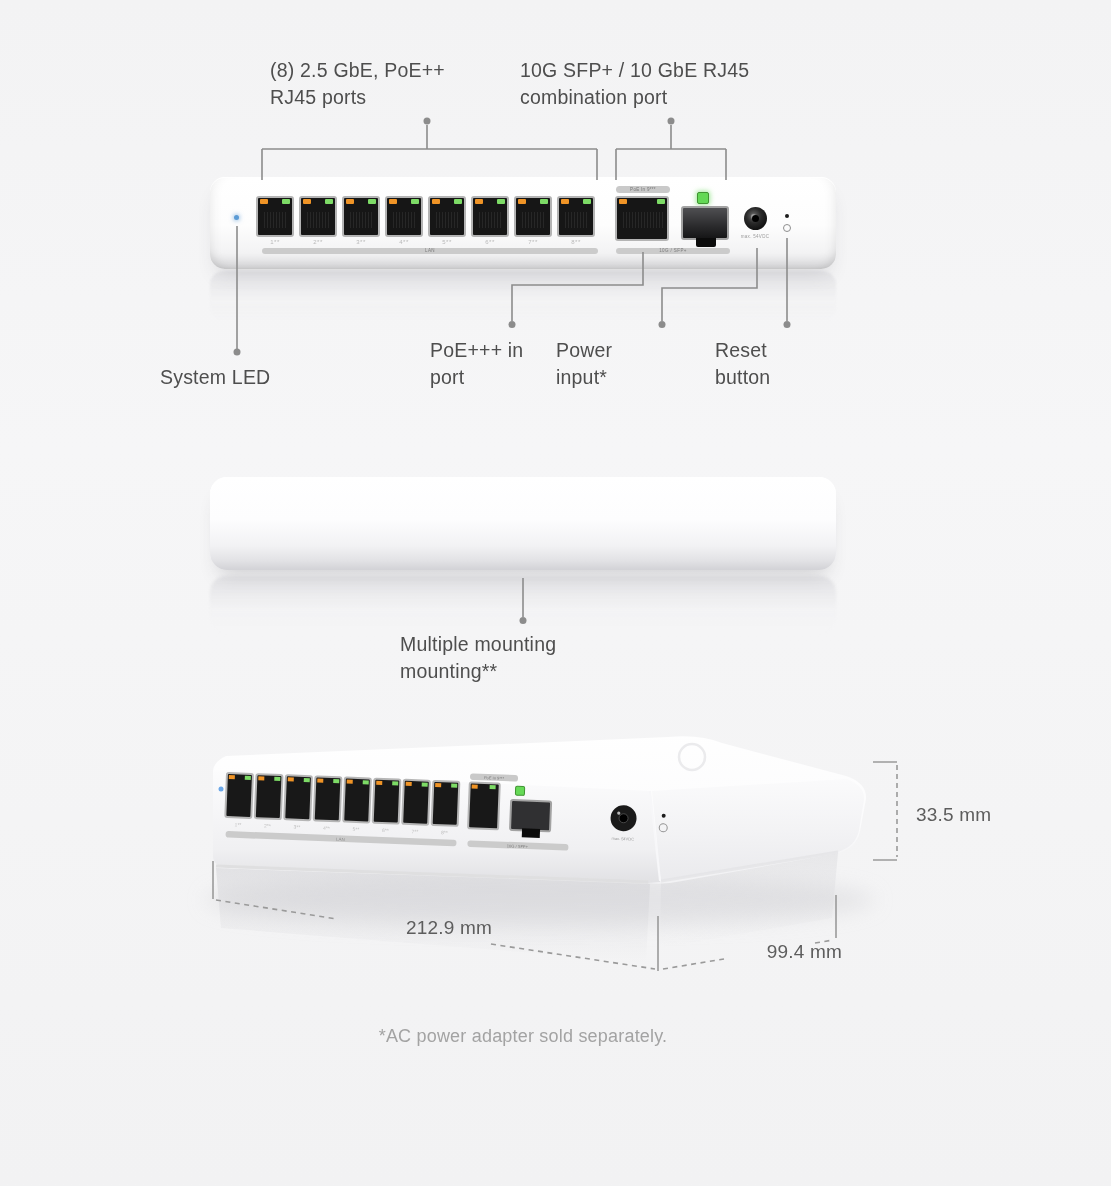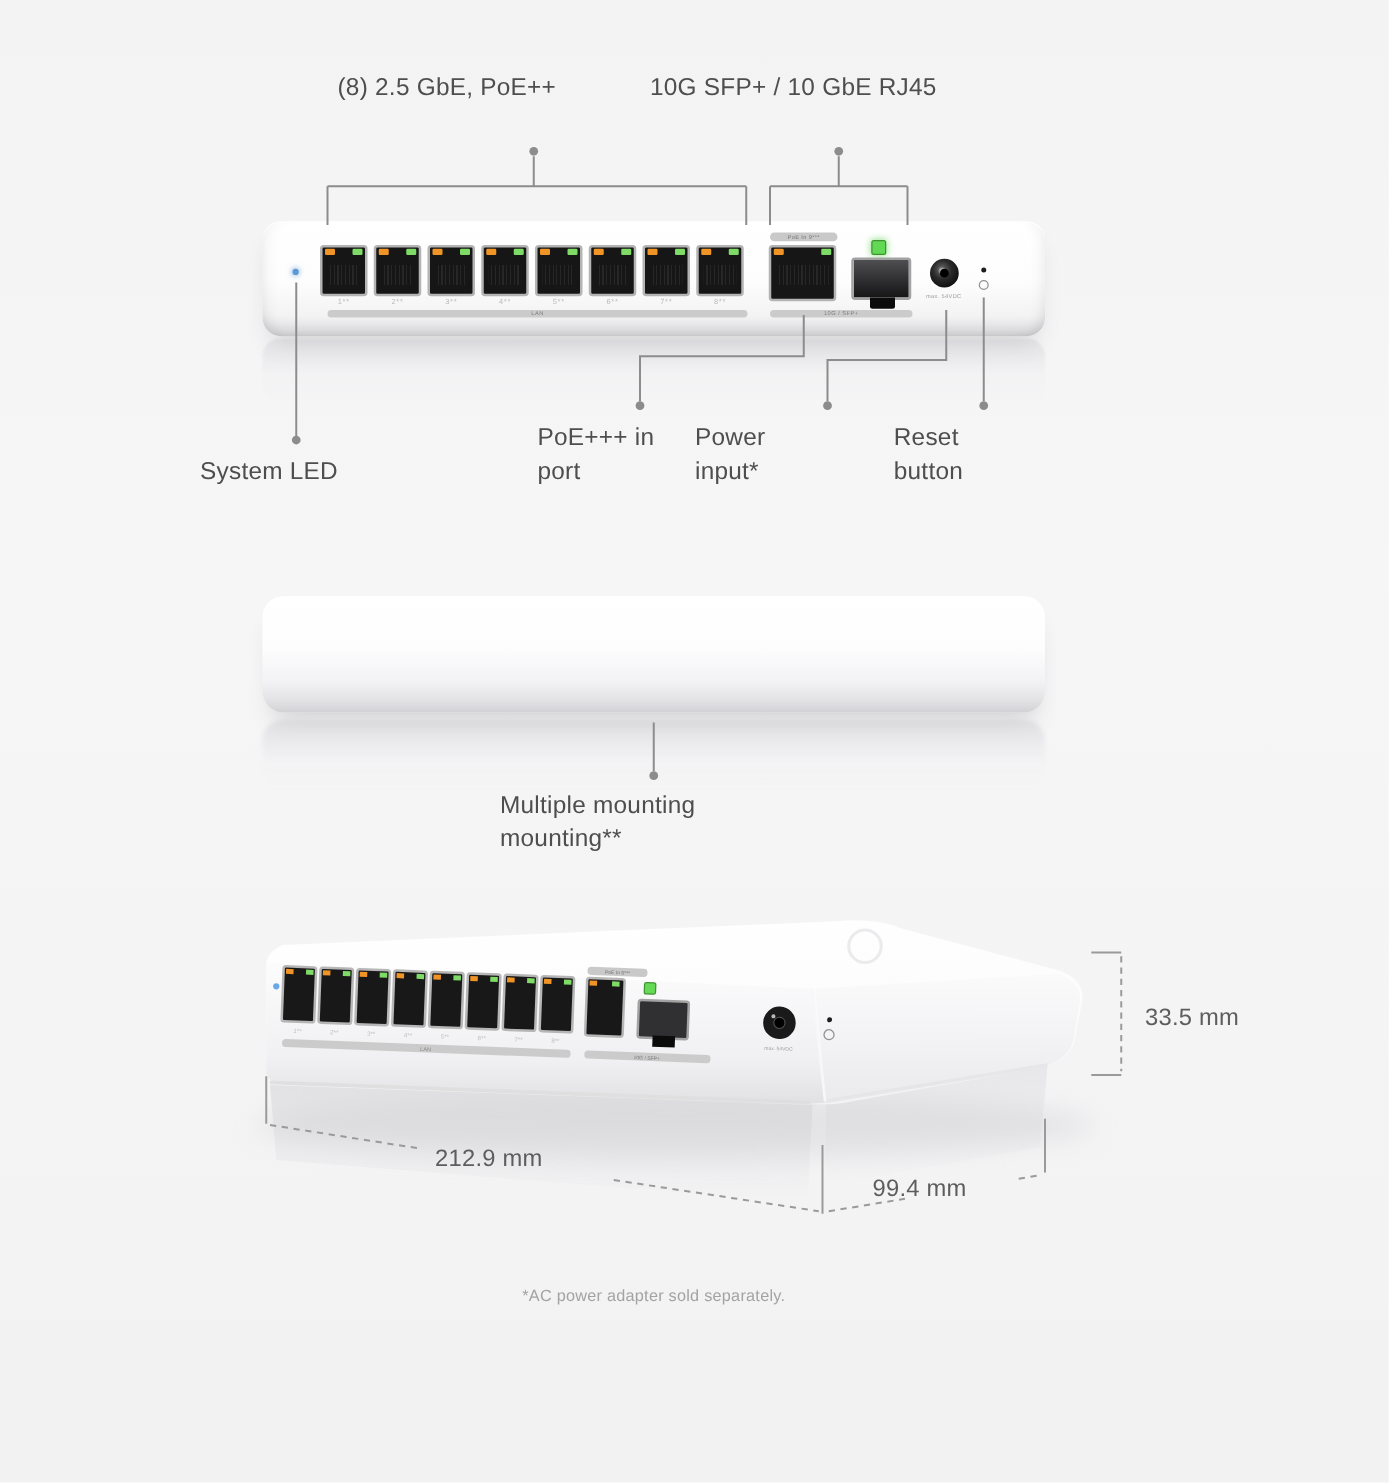--- a/index.html
+++ b/index.html
@@ -7,25 +7,25 @@
     width:1111px;height:1186px;position:relative;overflow:hidden;
     background:linear-gradient(180deg,#f3f3f4 0%,#f6f6f7 38%,#f2f2f3 100%);
     font-family:"Liberation Sans", sans-serif;
     -webkit-font-smoothing:antialiased;
   }
   .callout{
     position:absolute;text-align:left;
     font-size:19.5px;line-height:27px;color:#4e4e4e;letter-spacing:.2px;
   }
   .dim-label{
-    position:absolute;text-align:left;font-size:19px;color:#5d5d5d;letter-spacing:.2px;
+    position:absolute;text-align:right;font-size:19px;color:#5d5d5d;letter-spacing:.2px;
   }
   .footnotes{
     position:absolute;left:0;top:1023px;width:1046px;text-align:center;
-    font-size:13px;line-height:27.5px;color:#a3a3a3;letter-spacing:.2px;
+    font-size:18px;line-height:27.5px;color:#a3a3a3;letter-spacing:.2px;
   }
   
   .device-front{
     position:absolute;left:210px;top:177px;width:626px;height:92px;
     border-radius:15px;
     background:linear-gradient(180deg,#ffffff 0%,#fdfdfd 52%,#f3f3f4 82%,#e6e6e8 96%,#dededf 100%);
     box-shadow:0 12px 20px -8px rgba(60,60,70,.18),
       inset 0 1px 0 #ffffff,
       inset 10px 0 12px -8px rgba(0,0,0,.07),
       inset -10px 0 12px -8px rgba(0,0,0,.07),
@@ -302,23 +302,25 @@
     <path d="M491,944 L655,969" stroke-dasharray="5 4.5"></path>
     <path d="M658,916 V971"></path>
     <path d="M663,969 L724,959" stroke-dasharray="5 4.5"></path>
     <path d="M815,943 L833,940" stroke-dasharray="5 4.5"></path>
     <path d="M836,895 V938"></path>
   </g>
 </svg>
 
 <div class="callout" style="left:270px;top:57px;width:312px">
   <div>(8) 2.5 GbE, PoE++</div>
+  <div>RJ45 ports</div>
 </div>
 <div class="callout" style="left:520px;top:57px;width:286px">
   <div>10G SFP+ / 10 GbE RJ45</div>
+  <div>combination port</div>
 </div>
 <div class="callout" style="left:160px;top:364px;width:166px">
   <div>System LED</div>
 </div>
 <div class="callout" style="left:430px;top:337px;width:158px">
   <div>PoE+++ in</div>
   <div>port</div>
 </div>
 <div class="callout" style="left:556px;top:337px;width:144px">
   <div>Power</div>

